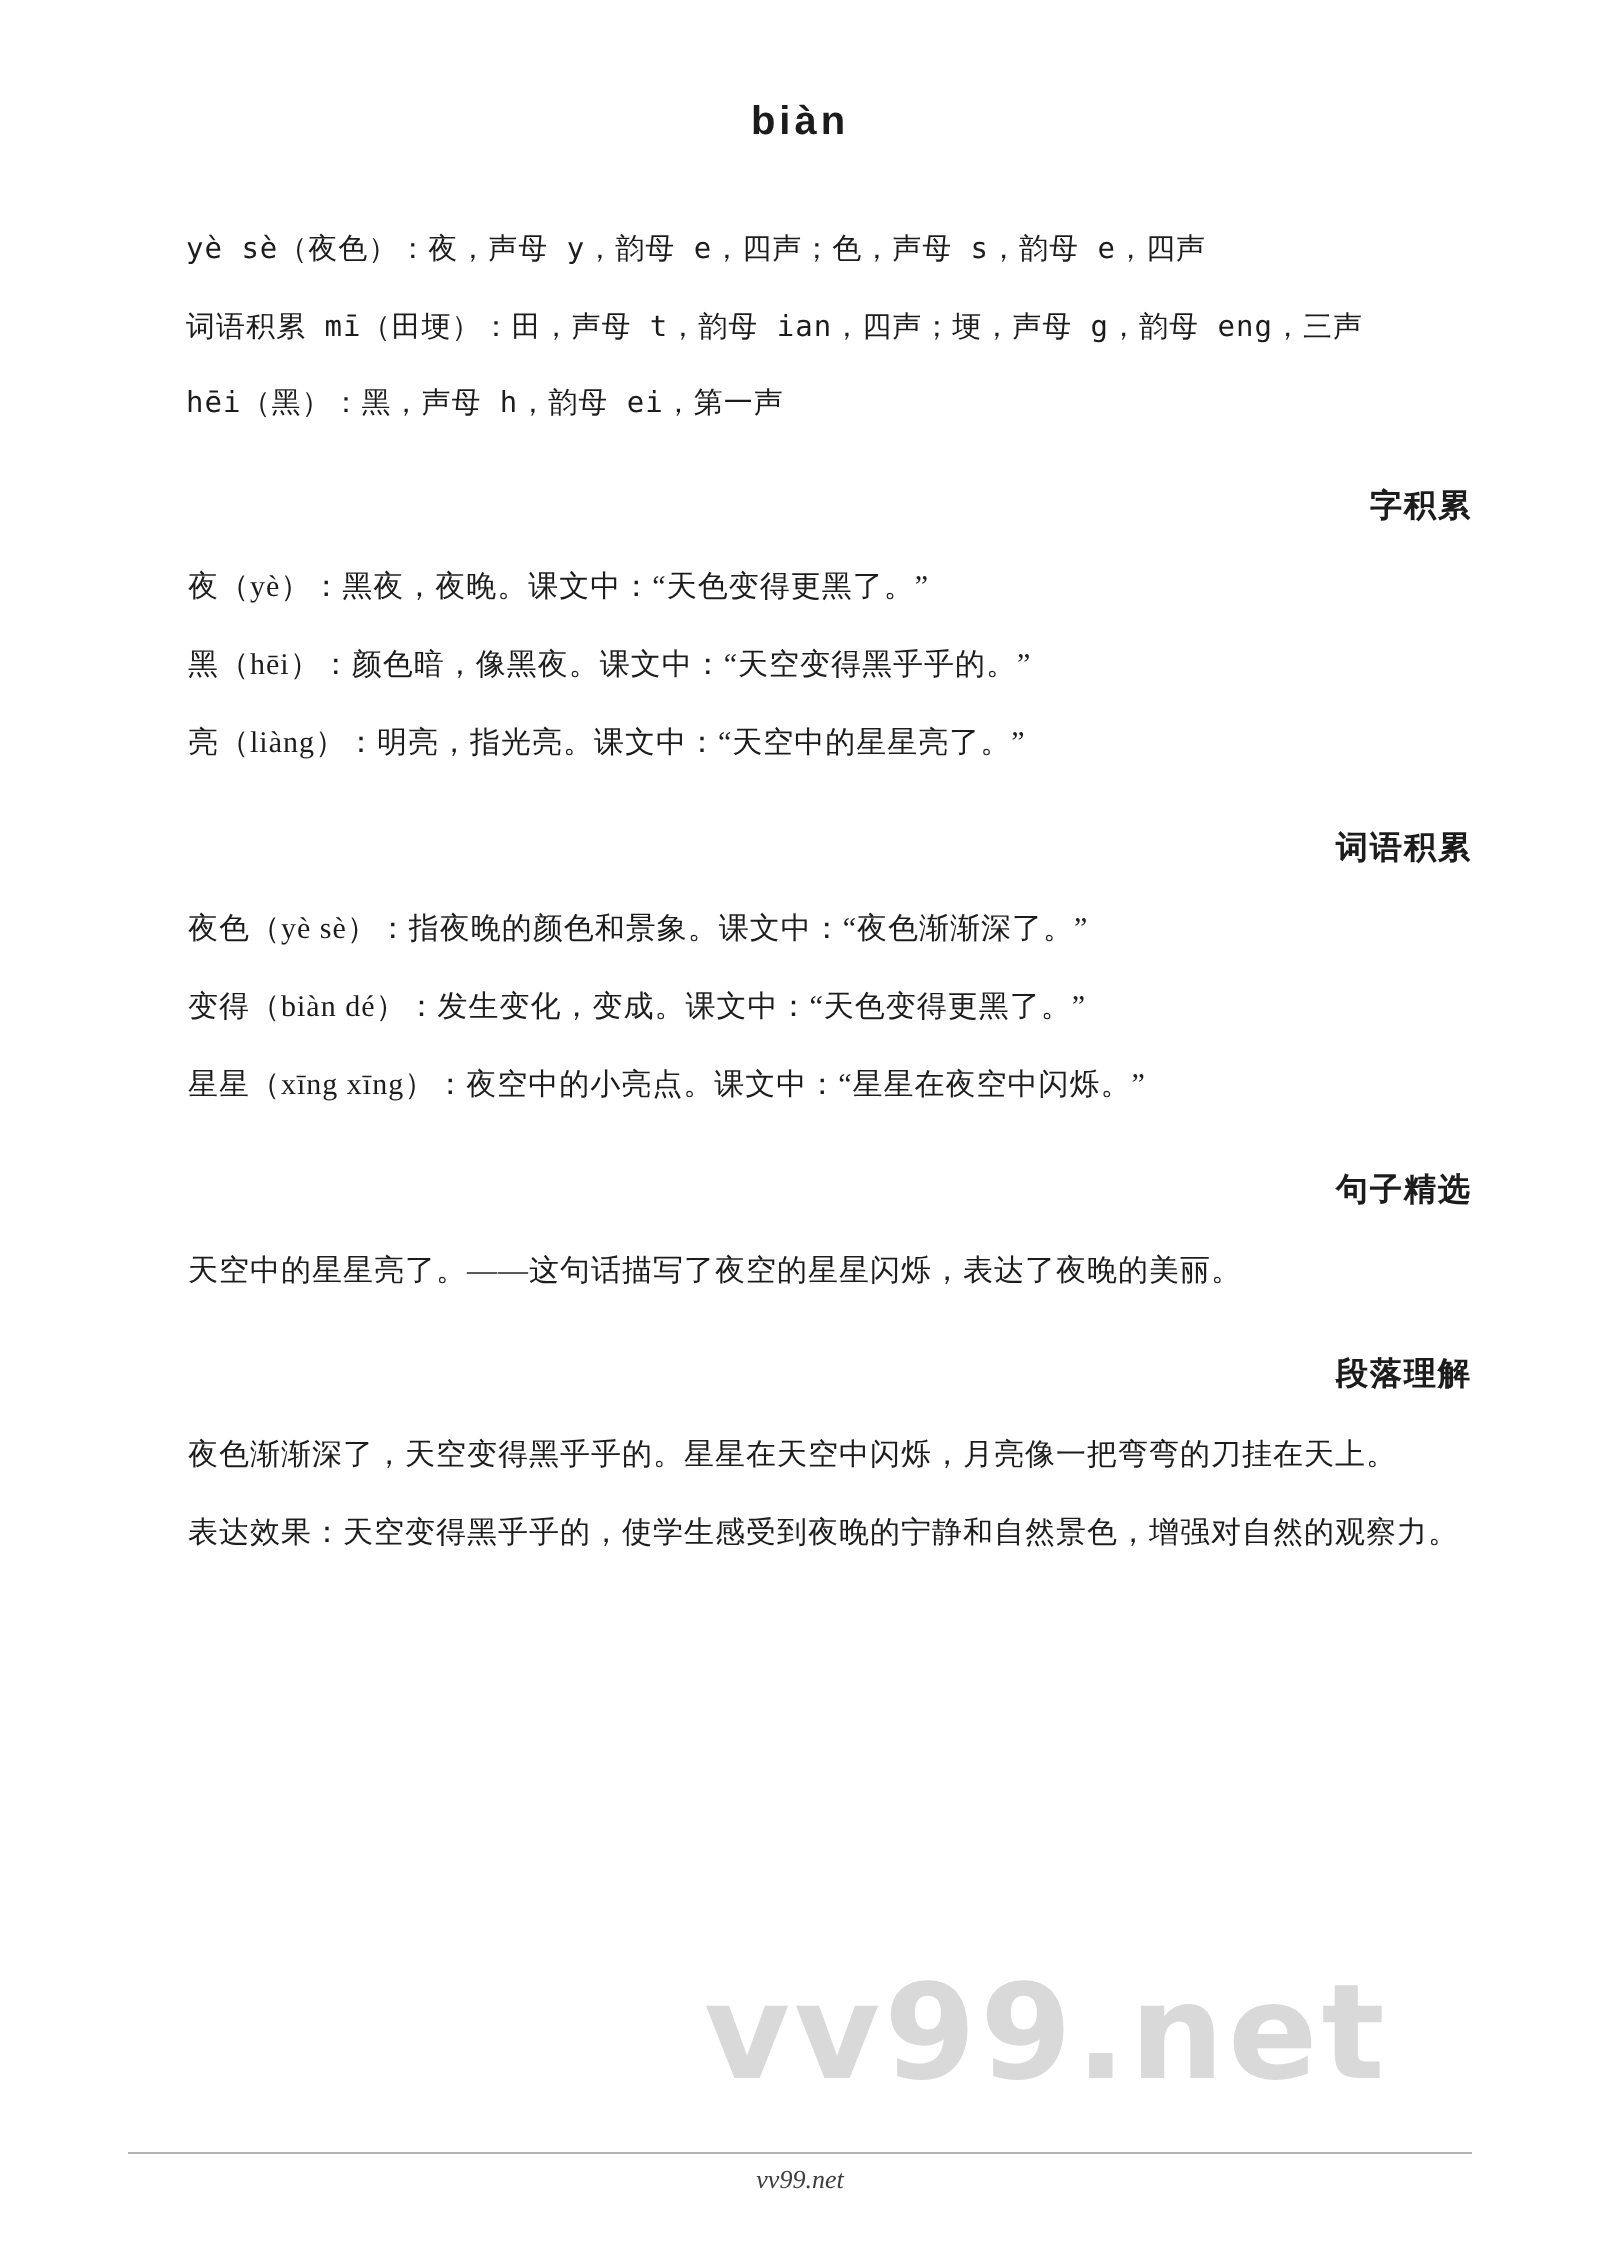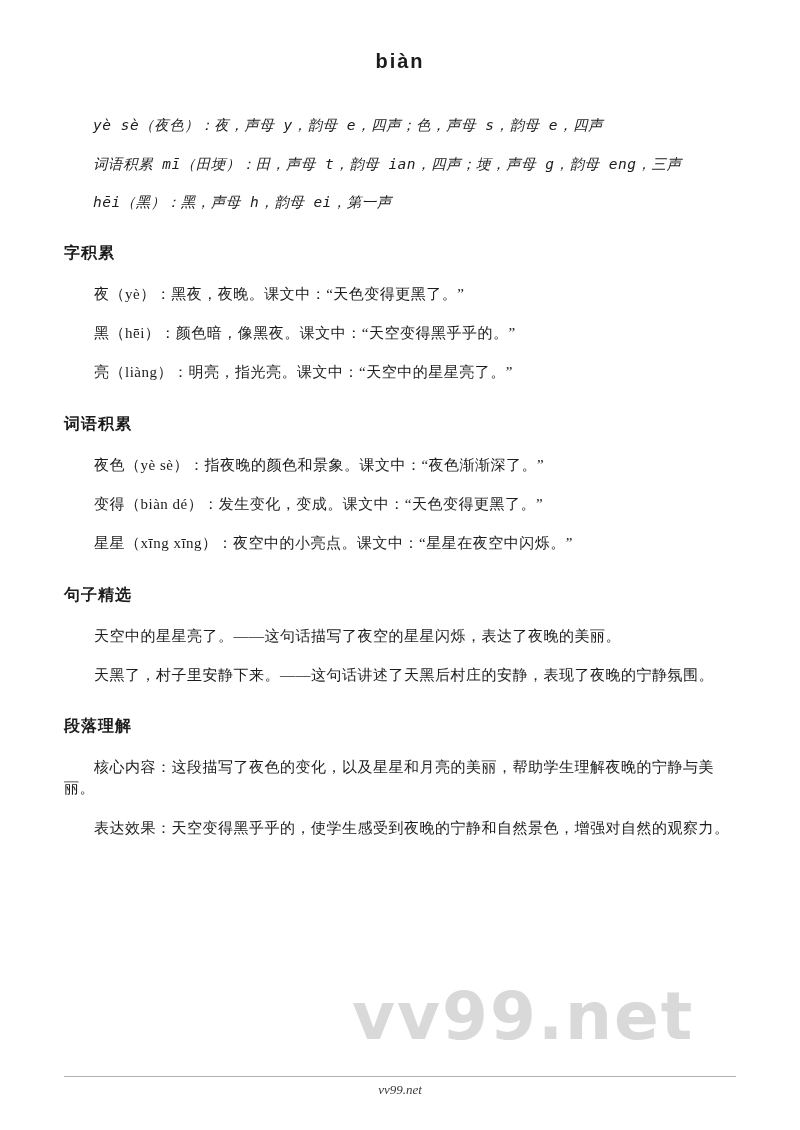--- a/index.html
+++ b/index.html
@@ -25,32 +25,32 @@
     font-weight: bold;
     font-family: "Liberation Sans", "DejaVu Sans", sans-serif;
     letter-spacing: 2px;
   }
   h2.section-heading {
     margin: 30px 0 20px 0;
     font-size: 16px;
     font-weight: bold;
     font-family: "Liberation Sans", "DejaVu Sans", sans-serif;
     letter-spacing: 1px;
+    text-align: right;
   }
   p.item {
     margin: 0 0 18px 0;
     font-size: 15px;
     line-height: 1.42;
     text-indent: 2em;
     letter-spacing: 0.5px;
   }
   p.item.mono {
     font-family: "DejaVu Sans Mono", "Liberation Mono", monospace;
     font-size: 14.5px;
-    font-style: italic;
   }
   .watermark {
     position: absolute;
     left: 352px;
     top: 978px;
     font-family: "DejaVu Sans", "Liberation Sans", sans-serif;
     font-weight: bold;
     font-size: 66px;
     color: #d9d9d9;
     letter-spacing: 2px;
@@ -93,24 +93,23 @@
   <p class="item">黑（hēi）：颜色暗，像黑夜。课文中：“天空变得黑乎乎的。”</p>
   <p class="item">亮（liàng）：明亮，指光亮。课文中：“天空中的星星亮了。”</p>
 
   <h2 class="section-heading">词语积累</h2>
   <p class="item">夜色（yè sè）：指夜晚的颜色和景象。课文中：“夜色渐渐深了。”</p>
   <p class="item">变得（biàn dé）：发生变化，变成。课文中：“天色变得更黑了。”</p>
   <p class="item">星星（xīng xīng）：夜空中的小亮点。课文中：“星星在夜空中闪烁。”</p>
 
   <h2 class="section-heading">句子精选</h2>
   <p class="item">天空中的星星亮了。——这句话描写了夜空的星星闪烁，表达了夜晚的美丽。</p>
-  <p class="item">天黑了，村子里安静下来。——这句话讲述了天黑后村庄的安静，表现了夜晚的宁静氛围。</p>
 
   <h2 class="section-heading">段落理解</h2>
-  <p class="item">核心内容：这段描写了夜色的变化，以及星星和月亮的美丽，帮助学生理解夜晚的宁静与美丽。</p>
+  <p class="item">夜色渐渐深了，天空变得黑乎乎的。星星在天空中闪烁，月亮像一把弯弯的刀挂在天上。</p>
   <p class="item">表达效果：天空变得黑乎乎的，使学生感受到夜晚的宁静和自然景色，增强对自然的观察力。</p>
 
 </div>
 
 <div class="watermark">vv99.net</div>
 
 <div class="footer-divider"></div>
 <div class="footer-text">vv99.net</div>
 
 </body></html>

